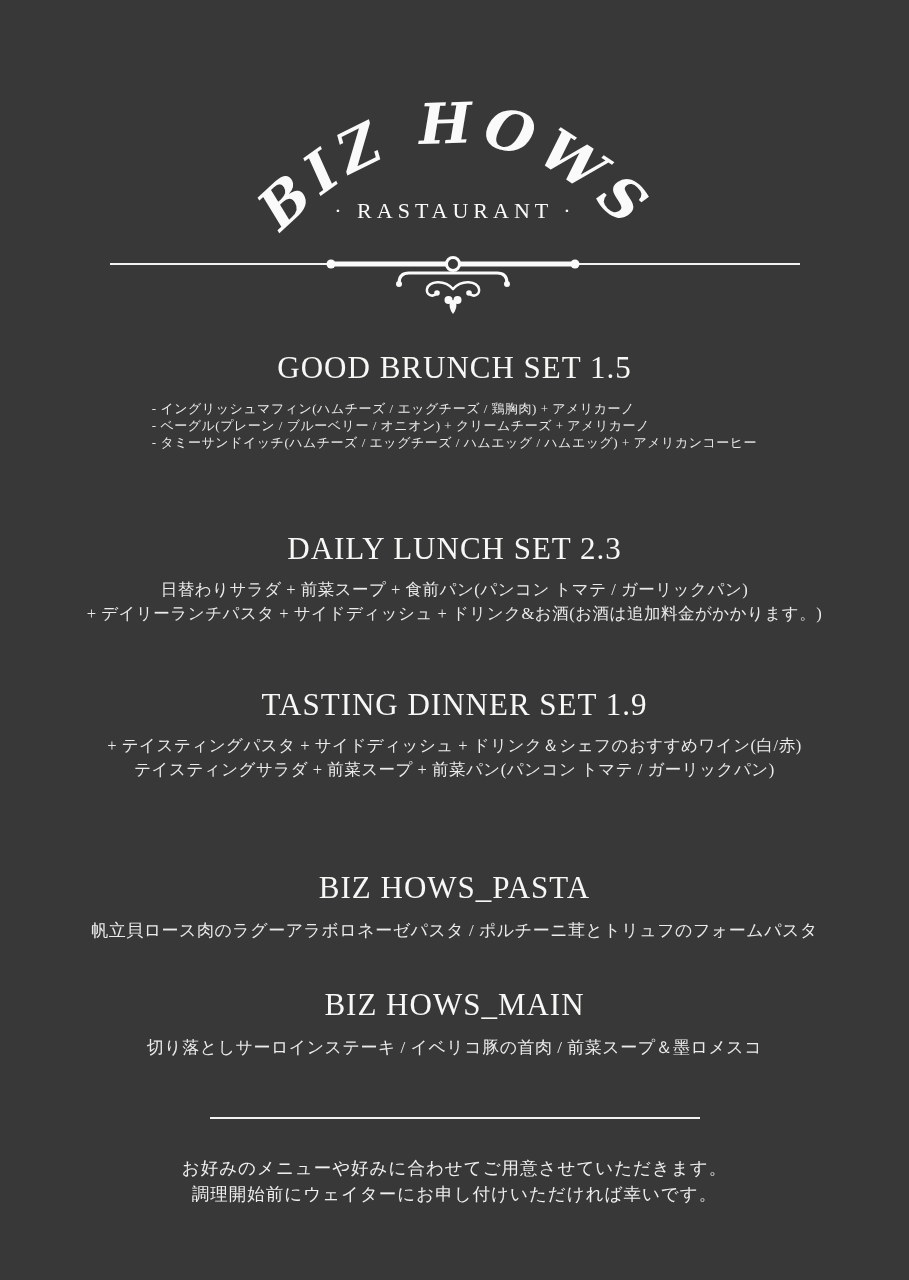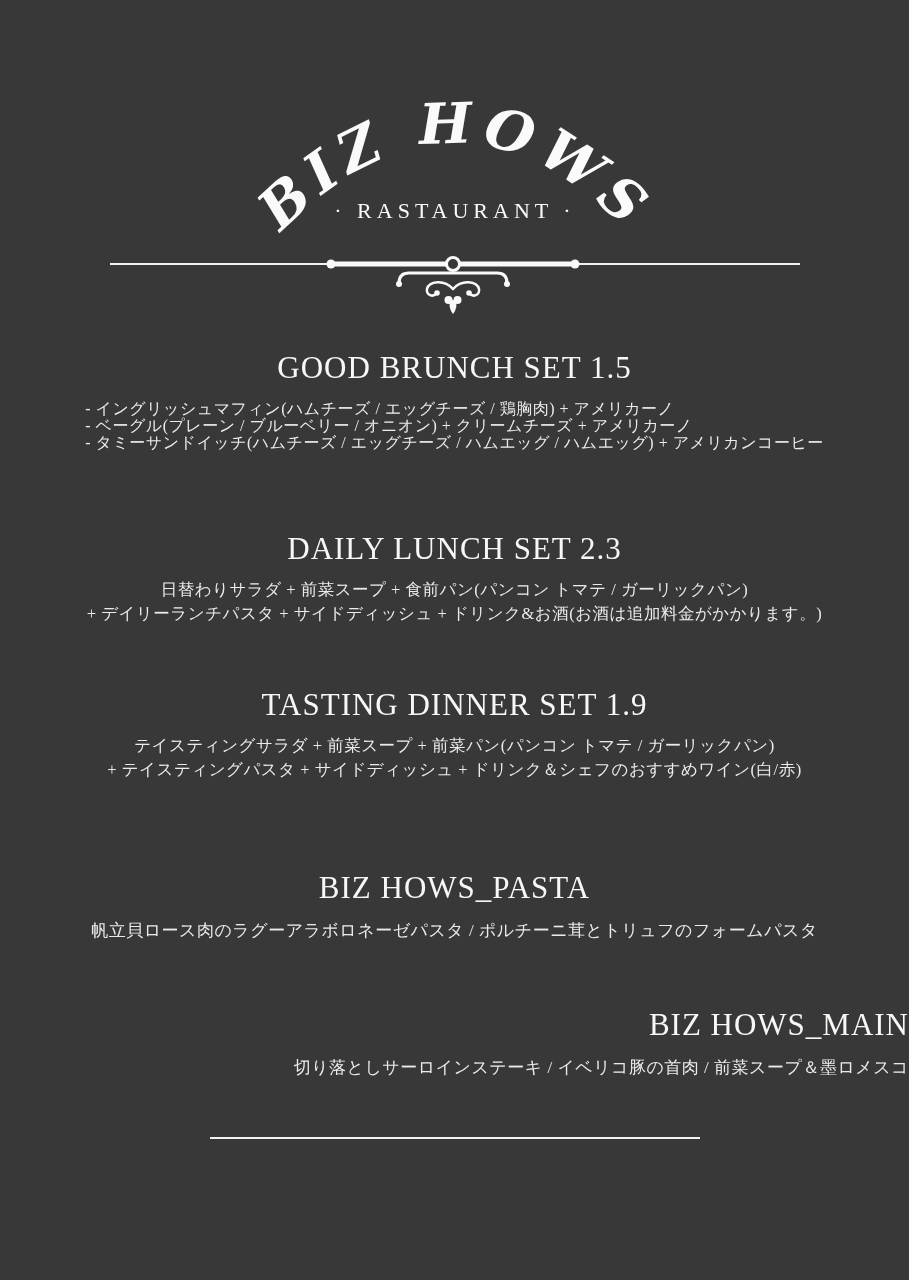--- a/index.html
+++ b/index.html
@@ -35,28 +35,28 @@
     margin:0;
     font-size:31px;
     font-weight:normal;
     letter-spacing:1px;
     color:#f7f7f5;
     line-height:36px;
   }
   .desc{margin:0;color:#ebebeb;}
   .desc p{margin:0;}
   .sec-brunch{margin-top:32px;}
-  .sec-brunch .desc{margin-top:14px;font-size:16px;line-height:17px;letter-spacing:0.5px;}
+  .sec-brunch .desc{margin-top:14px;font-size:13px;line-height:17px;letter-spacing:0.5px;}
   .sec-brunch .desc-inner{display:inline-block;text-align:left;}
   .sec-lunch{margin-top:80px;}
   .sec-lunch .desc,.sec-dinner .desc{margin-top:11px;font-size:16.5px;line-height:23.5px;letter-spacing:0.5px;}
   .sec-dinner{margin-top:62px;}
   .sec-pasta{margin-top:89px;}
   .sec-pasta .desc,.sec-main .desc{margin-top:13px;font-size:17px;line-height:24px;letter-spacing:0.5px;}
-  .sec-main{margin-top:64px;text-align:right;}
+  .sec-main{margin-top:44px;}
   
   .footer-rule{
     margin:57px auto 0 auto;
     width:490px;height:0;
     border-top:2px solid #f2f2f2;
   }
   .footer-note{
     margin-top:36px;
     text-align:center;
     font-size:17.5px;
@@ -118,36 +118,40 @@
       <h2>DAILY LUNCH SET 2.3</h2>
       <div class="desc">
         <p>日替わりサラダ + 前菜スープ + 食前パン(パンコン トマテ / ガーリックパン)</p>
         <p>+ デイリーランチパスタ + サイドディッシュ + ドリンク&amp;お酒(お酒は追加料金がかかります。)</p>
       </div>
     </section>
 
     <section class="section sec-dinner">
       <h2>TASTING DINNER SET 1.9</h2>
       <div class="desc">
+        <p>+ テイスティングパスタ + サイドディッシュ + ドリンク＆シェフのおすすめワイン(白/赤)</p>
         <p>テイスティングサラダ + 前菜スープ + 前菜パン(パンコン トマテ / ガーリックパン)</p>
-        <p>+ テイスティングパスタ + サイドディッシュ + ドリンク＆シェフのおすすめワイン(白/赤)</p>
       </div>
     </section>
 
     <section class="section sec-pasta">
       <h2>BIZ HOWS_PASTA</h2>
       <div class="desc">
         <p>帆立貝ロース肉のラグーアラボロネーゼパスタ / ポルチーニ茸とトリュフのフォームパスタ</p>
       </div>
     </section>
 
     <section class="section sec-main">
       <h2>BIZ HOWS_MAIN</h2>
       <div class="desc">
         <p>切り落としサーロインステーキ / イベリコ豚の首肉 / 前菜スープ＆墨ロメスコ</p>
       </div>
     </section>
 
   </main>
 
   <div class="footer-rule"></div>
+  <footer class="footer-note">
+    <p>お好みのメニューや好みに合わせてご用意させていただきます。</p>
+    <p>調理開始前にウェイターにお申し付けいただければ幸いです。</p>
+  </footer>
 
 </div>
 
 </body></html>

